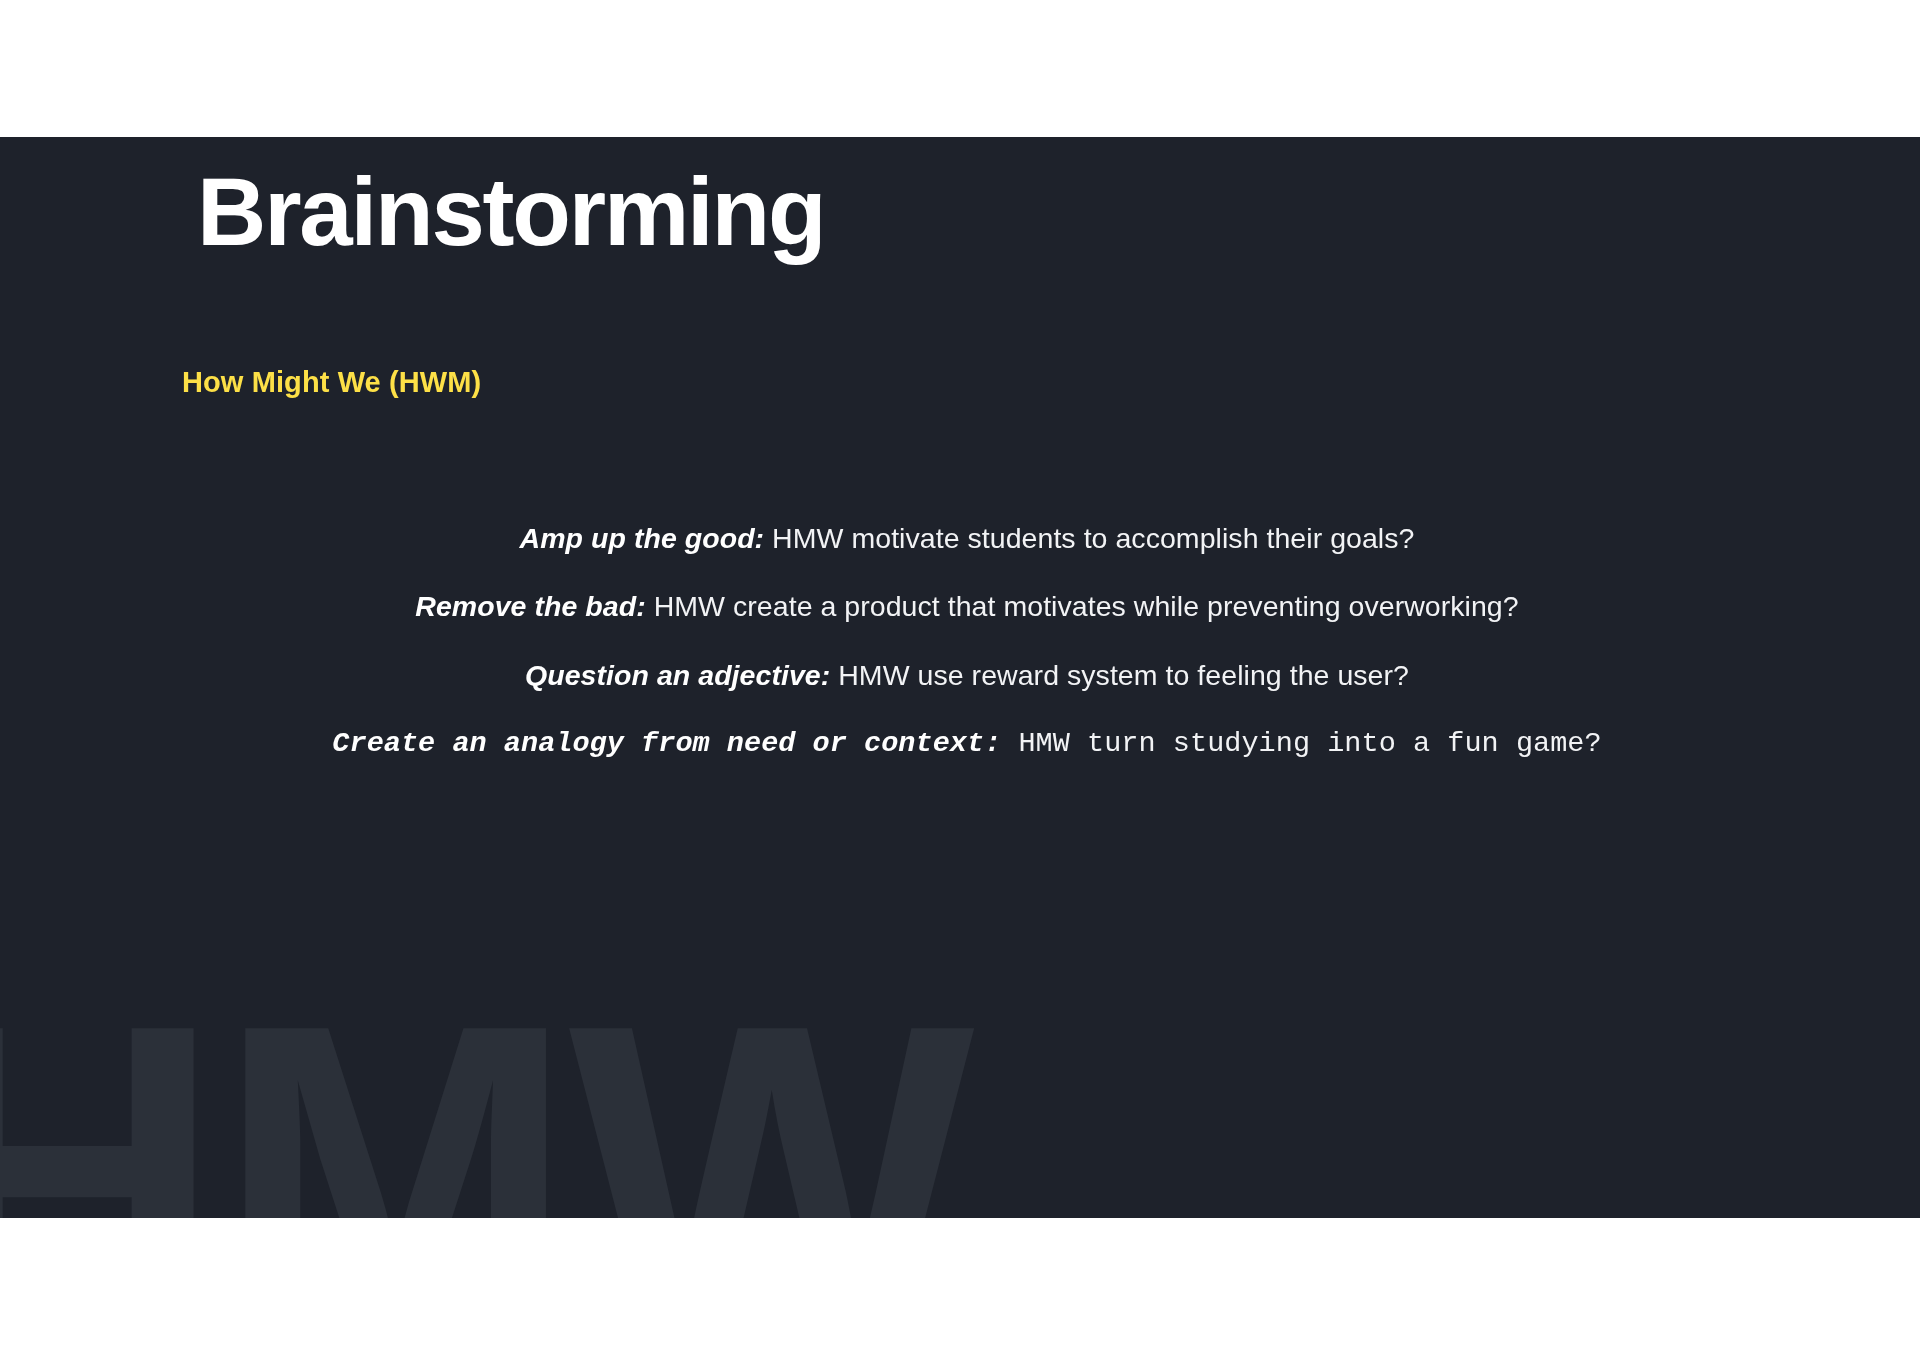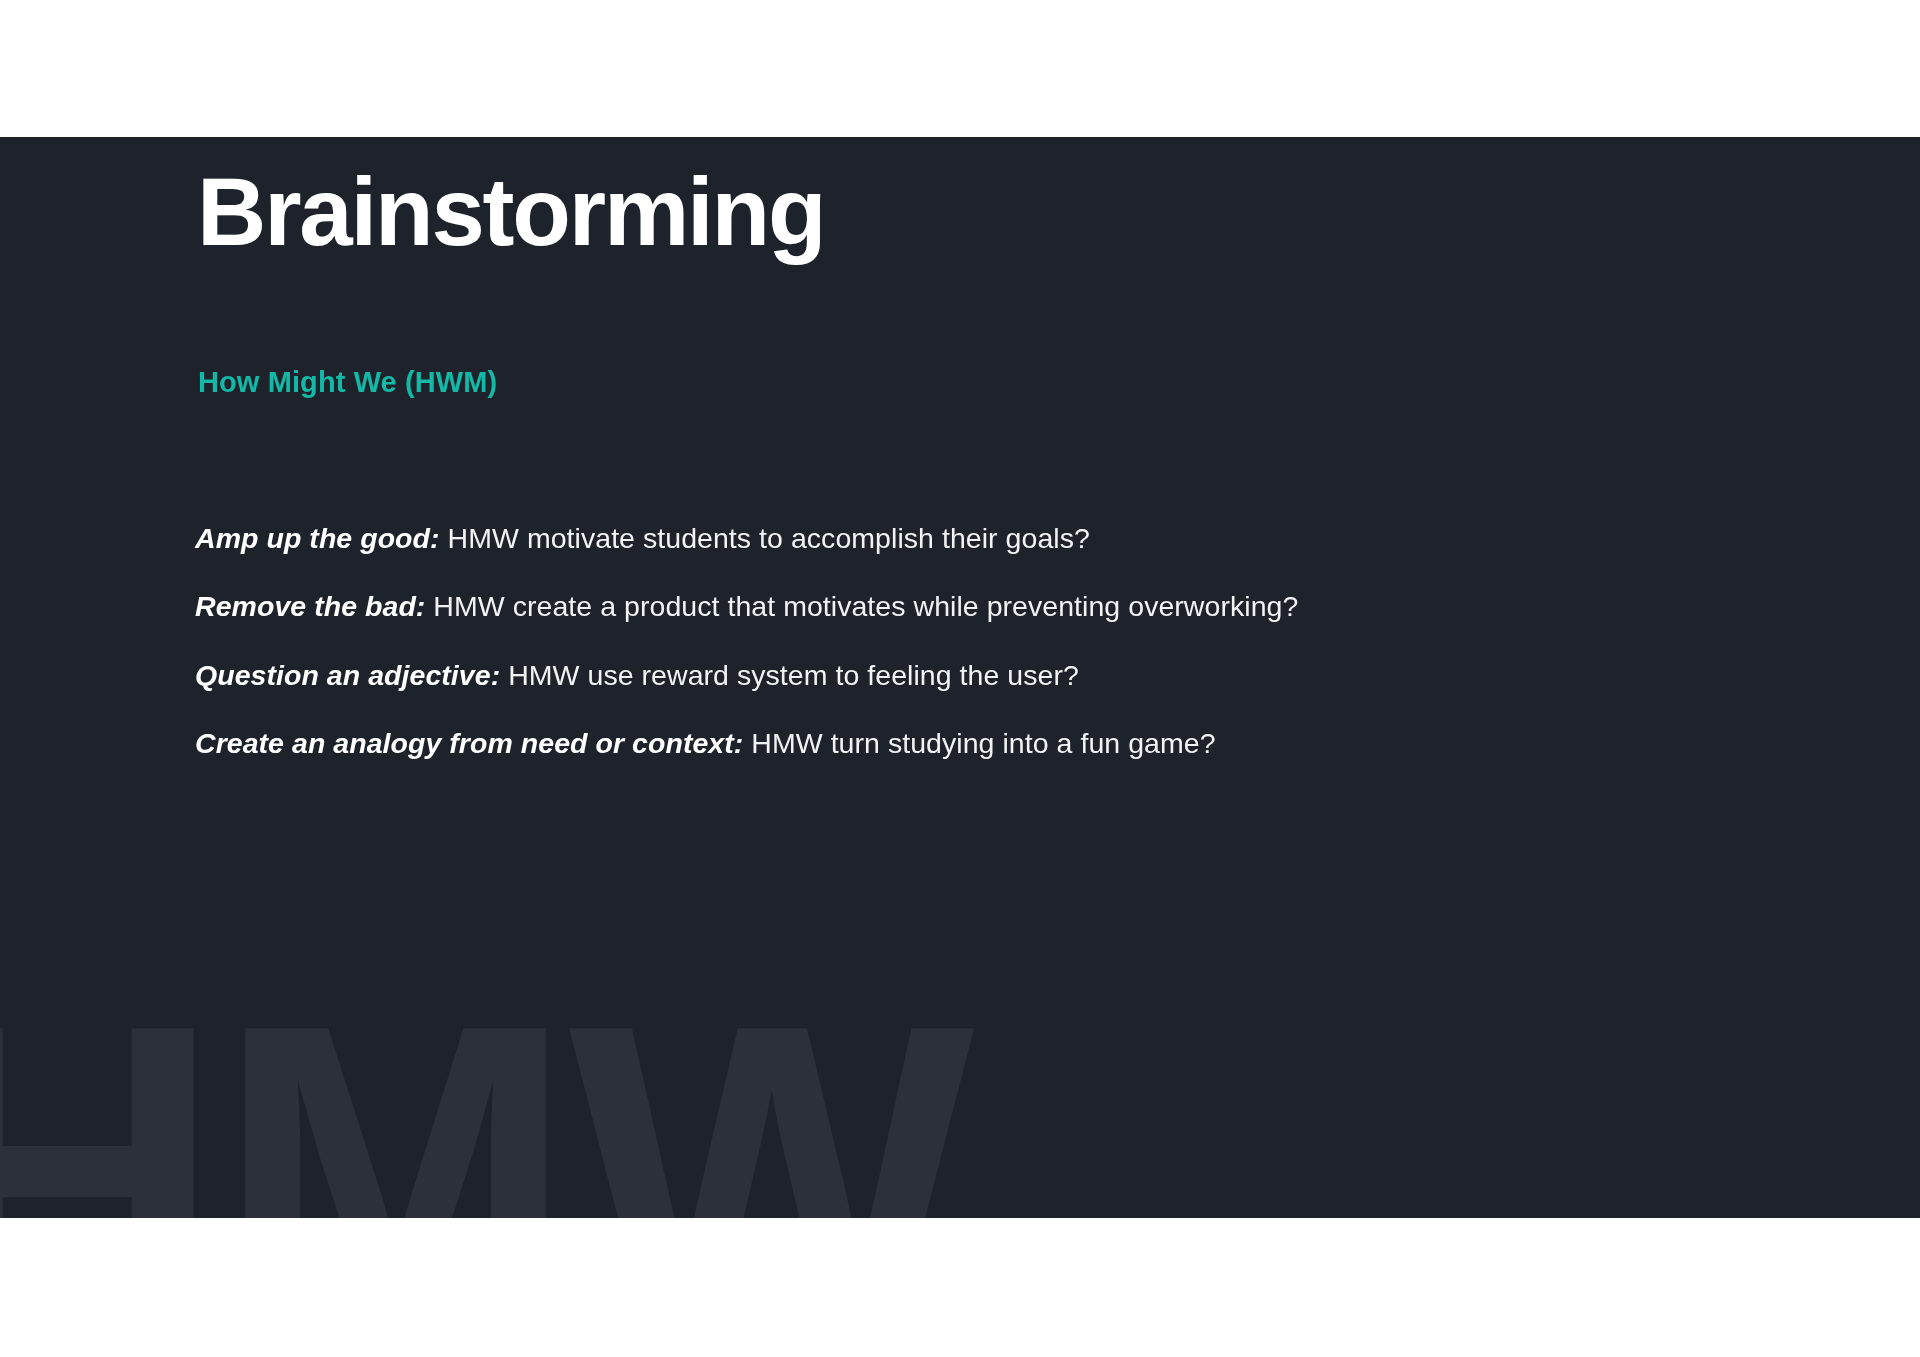--- a/index.html
+++ b/index.html
@@ -62,49 +62,50 @@
     font-weight: 700;
     font-size: 96px;
     line-height: 1.08;
     letter-spacing: -2.2px;
     color: #ffffff;
     white-space: nowrap;
   }
 
   #subtitle {
     position: absolute;
-    left: 198px;
+    left: 182px;
     top: 229px;
     font-family: "Liberation Sans", sans-serif;
     font-weight: 700;
     font-size: 29px;
     letter-spacing: 0.1px;
-    color: #14b8a6;
+    color: #fde047;
     white-space: nowrap;
   }
 
   #bullet-list {
     position: absolute;
-    left: 195px;
+    left: 212px;
     top: 383px;
     width: 1510px;
     list-style: none;
+    text-align: center;
   }
 
   .bullet-item {
     font-family: "Liberation Sans", sans-serif;
     font-weight: 400;
     font-size: 28.5px;
     line-height: 1.31;
     color: #f2f3f5;
     margin-bottom: 31px;
     letter-spacing: 0.05px;
   }
 
-  .bullet-item:last-child { margin-bottom: 0; }
+  .bullet-item:last-child { margin-bottom: 0; font-family: Liberation Mono, monospace; }
 
   .bullet-label {
     font-weight: 700;
     font-style: italic;
     color: #ffffff;
   }
 
   .bullet-text { font-weight: 400; }
 </style>
 </head>

